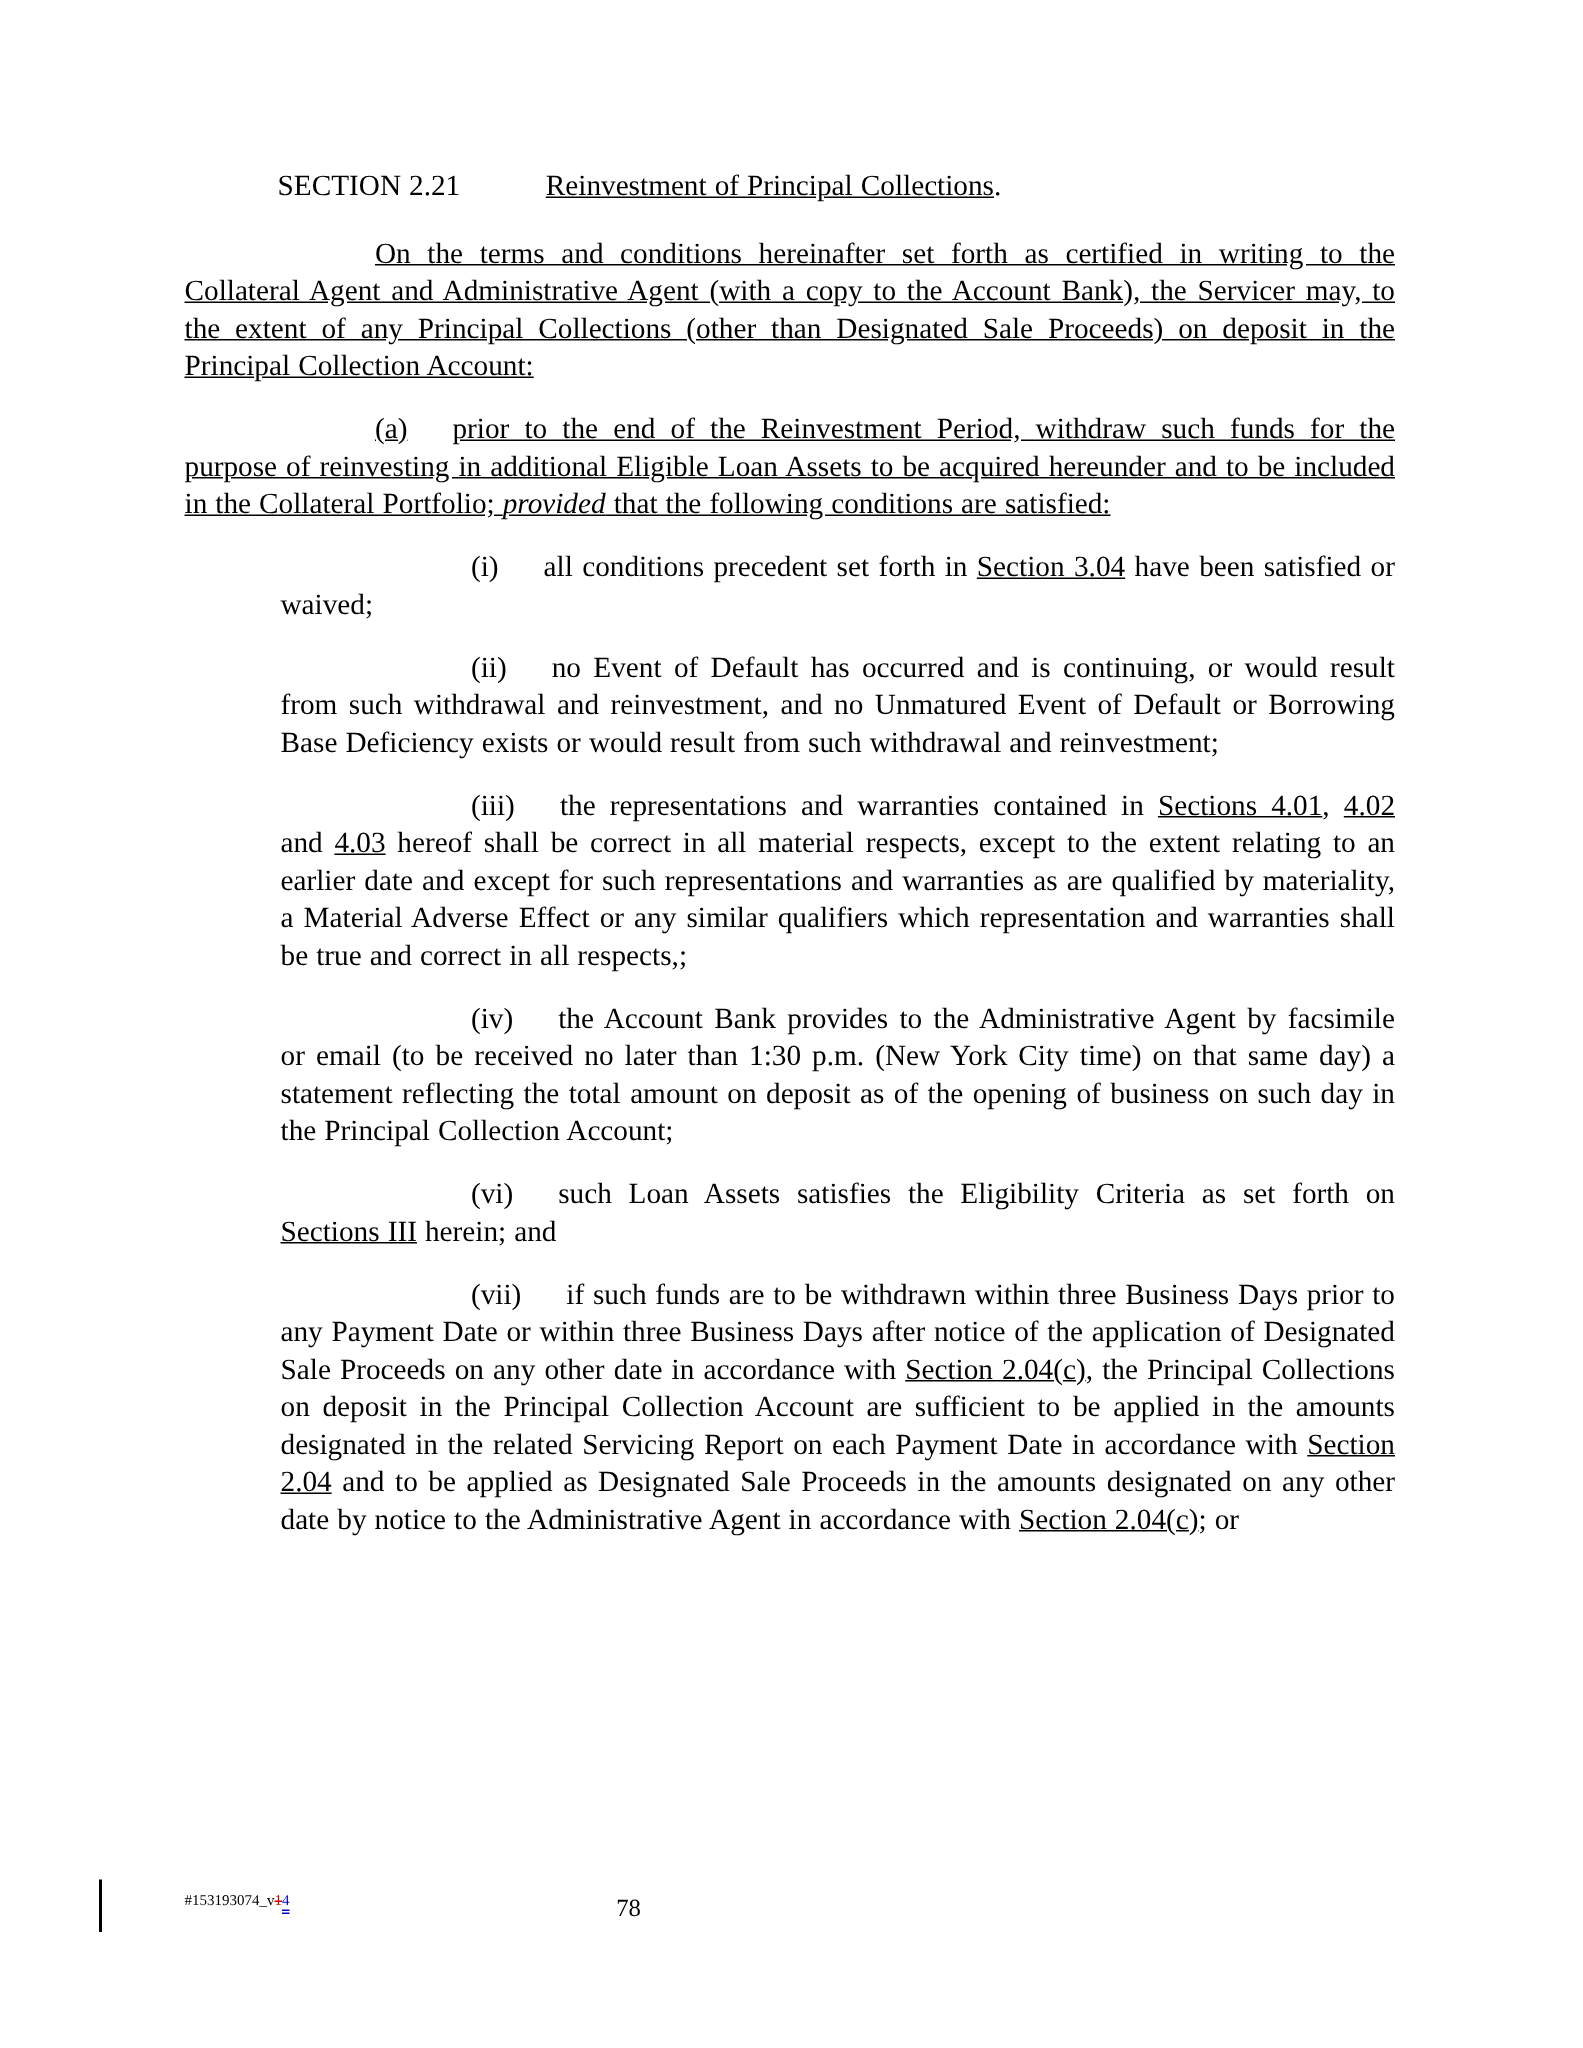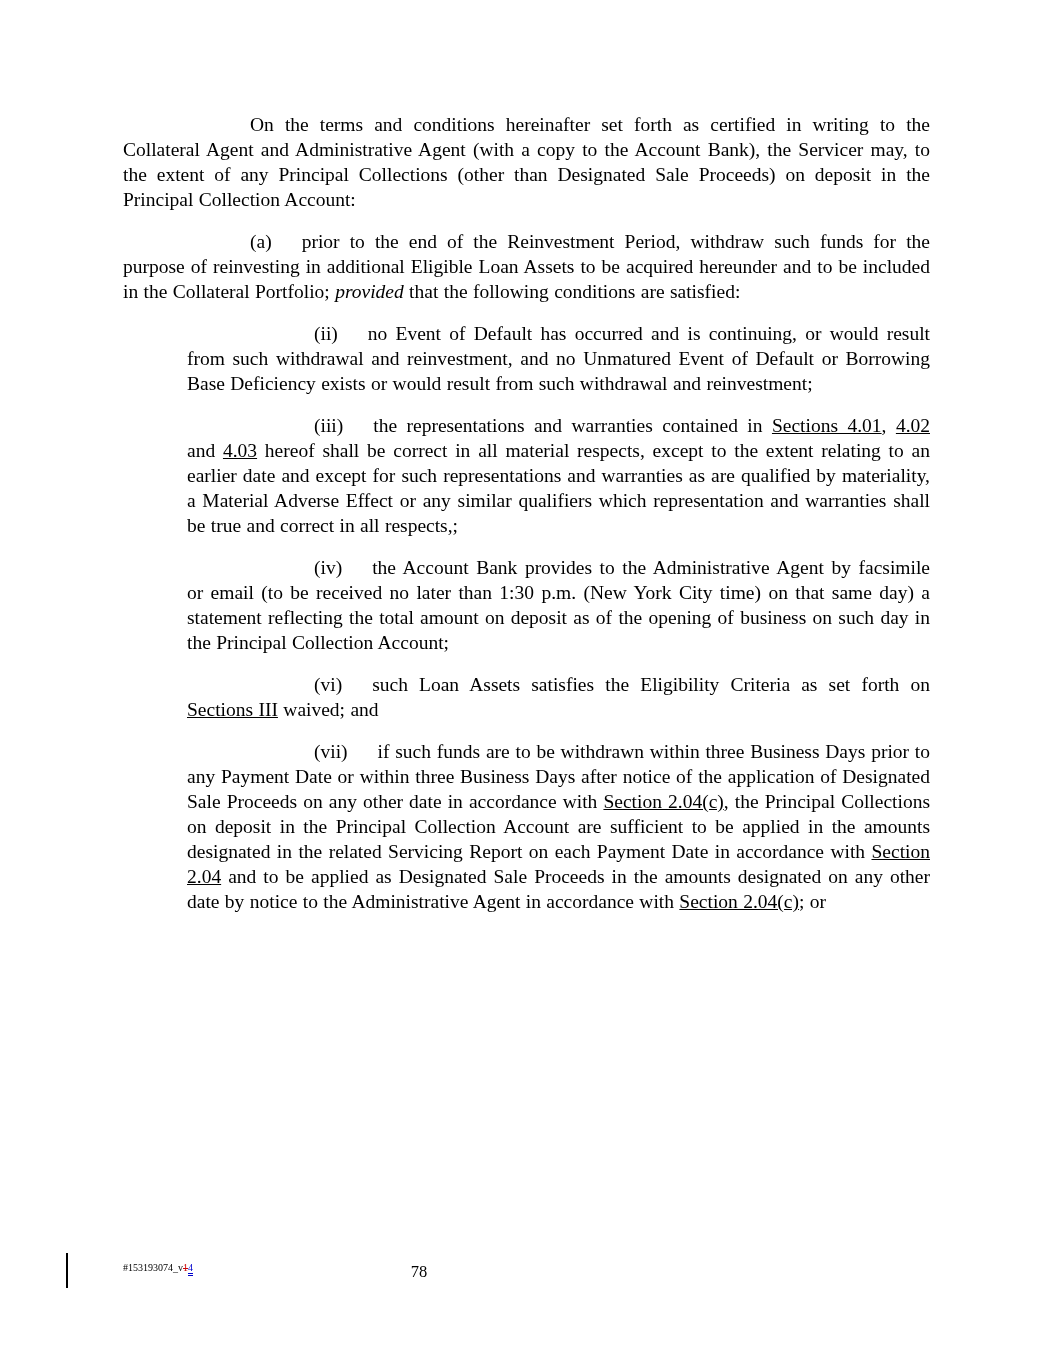--- a/index.html
+++ b/index.html
@@ -28,20 +28,21 @@
     text-align: justify;
     word-spacing: 0.5px;
   }
   p.p-heading {
     text-align: left;
     text-indent: 62px;
     margin-bottom: 20px;
   }
   p.p-body {
     text-indent: 127px;
+    text-decoration: underline;
   }
   p.p-sub {
     margin-left: 64px;
     text-indent: 127px;
   }
   .seg-u {
     text-decoration: underline;
   }
   .seg-i {
     font-style: italic;
@@ -82,26 +83,28 @@
     width: 838px;
     text-align: center;
     font-family: "Liberation Serif", serif;
     font-size: 16.5px;
   }
 </style>
 </head>
 <body>
 
 <div class="page-content">
+    <p class="p-heading"><span>SECTION 2.21</span><span class="seg-tab"></span><span class="seg-u">Reinvestment of Principal Collections</span><span>.</span></p>
     <p class="p-body"><span>On the terms and conditions hereinafter set forth as certified in writing to the Collateral Agent and Administrative Agent (with a copy to the Account Bank), the Servicer may, to the extent of any Principal Collections (other than Designated Sale Proceeds) on deposit in the Principal Collection Account:</span></p>
     <p class="p-body"><span>(a)</span><span class="seg-tab"></span><span>prior to the end of the Reinvestment Period, withdraw such funds for the purpose of reinvesting in additional Eligible Loan Assets to be acquired hereunder and to be included in the Collateral Portfolio; </span><span class="seg-i">provided</span><span> that the following conditions are satisfied:</span></p>
+    <p class="p-sub"><span>(i)</span><span class="seg-tab"></span><span>all conditions precedent set forth in </span><span class="seg-u">Section 3.04</span><span> have been satisfied or waived;</span></p>
     <p class="p-sub"><span>(ii)</span><span class="seg-tab"></span><span>no Event of Default has occurred and is continuing, or would result from such withdrawal and reinvestment, and no Unmatured Event of Default or Borrowing Base Deficiency exists or would result from such withdrawal and reinvestment;</span></p>
     <p class="p-sub"><span>(iii)</span><span class="seg-tab"></span><span>the representations and warranties contained in </span><span class="seg-u">Sections 4.01</span><span>, </span><span class="seg-u">4.02</span><span> and </span><span class="seg-u">4.03</span><span> hereof shall be correct in all material respects, except to the extent relating to an earlier date and except for such representations and warranties as are qualified by materiality, a Material Adverse Effect or any similar qualifiers which representation and warranties shall be true and correct in all respects,;</span></p>
     <p class="p-sub"><span>(iv)</span><span class="seg-tab"></span><span>the Account Bank provides to the Administrative Agent by facsimile or email (to be received no later than 1:30 p.m. (New York City time) on that same day) a statement reflecting the total amount on deposit as of the opening of business on such day in the Principal Collection Account;</span></p>
-    <p class="p-sub"><span>(vi)</span><span class="seg-tab"></span><span>such Loan Assets satisfies the Eligibility Criteria as set forth on </span><span class="seg-u">Sections III</span><span> waived; and</span></p>
+    <p class="p-sub"><span>(vi)</span><span class="seg-tab"></span><span>such Loan Assets satisfies the Eligibility Criteria as set forth on </span><span class="seg-u">Sections III</span><span> herein; and</span></p>
     <p class="p-sub"><span>(vii)</span><span class="seg-tab"></span><span>if such funds are to be withdrawn within three Business Days prior to any Payment Date or within three Business Days after notice of the application of Designated Sale Proceeds on any other date in accordance with </span><span class="seg-u">Section 2.04(c)</span><span>, the Principal Collections on deposit in the Principal Collection Account are sufficient to be applied in the amounts designated in the related Servicing Report on each Payment Date in accordance with </span><span class="seg-u">Section 2.04</span><span> and to be applied as Designated Sale Proceeds in the amounts designated on any other date by notice to the Administrative Agent in accordance with </span><span class="seg-u">Section 2.04(c)</span><span>; or</span></p>
   </div>
 
 <div class="change-bar"></div>
 
 <div class="footer-left"><span>#153193074_v</span><span class="footer-del" style="color: rgb(204, 0, 0);">1</span><span class="footer-ins" style="color: rgb(0, 0, 205);">4</span></div>
 
 <div class="page-number">78</div>
 
 </body></html>

